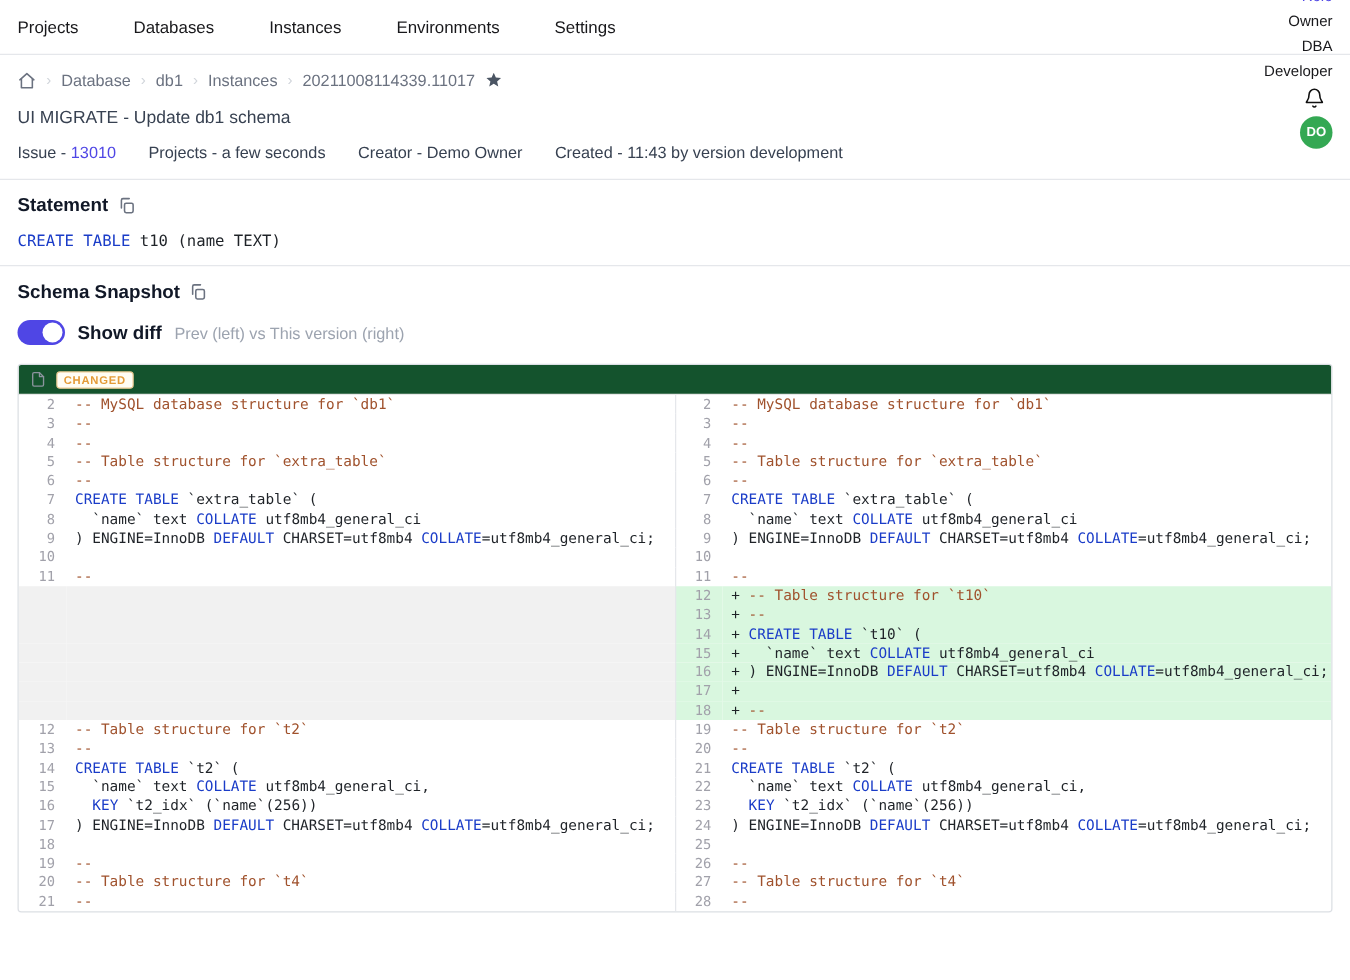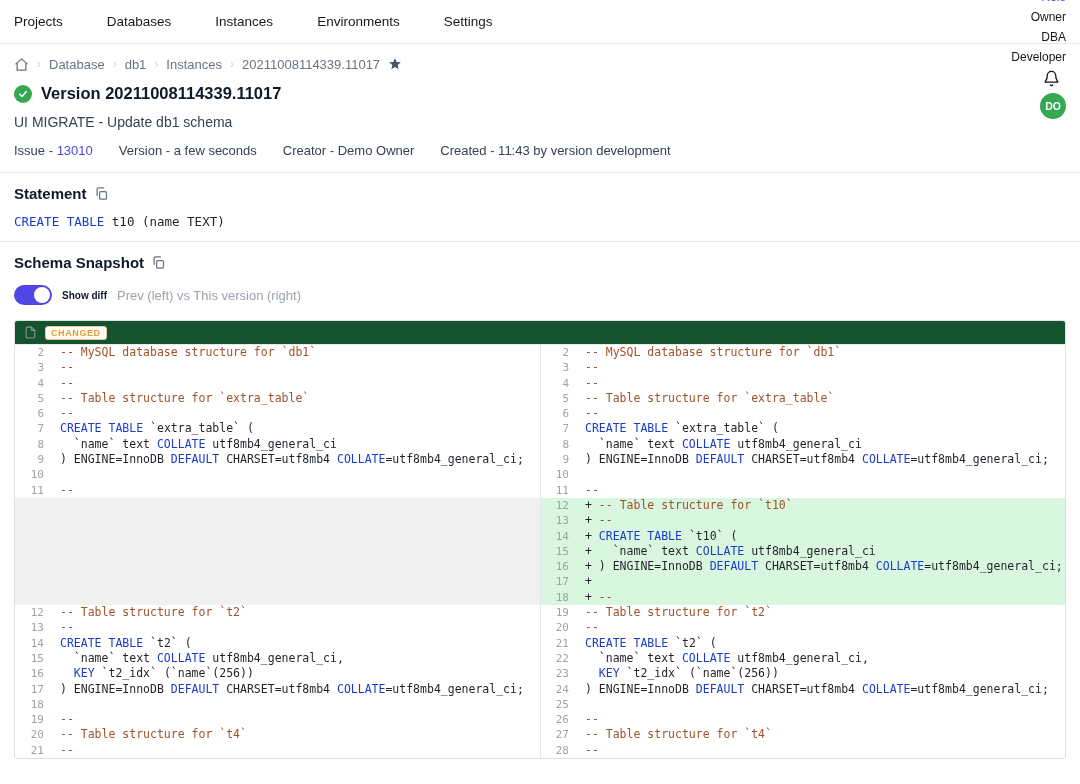--- a/index.html
+++ b/index.html
@@ -55,21 +55,21 @@
   .sec-title{font-size:15px;font-weight:700;color:#111827;}
   .copy-icon{width:15px;height:15px;color:var(--muted);cursor:pointer;}
   .sql-line{margin-top:12px;font-family:"DejaVu Sans Mono",monospace;font-size:12.5px;color:#1f2328;}
   .tok-k{color:var(--kw);}
   .tok-c{color:var(--cm);}
 
   
   .toggle-row{display:flex;align-items:center;gap:10px;margin-top:14px;}
   .toggle{width:38px;height:20px;border-radius:10px;background:var(--accent);position:relative;cursor:pointer;flex:0 0 auto;}
   .toggle::after{content:'';position:absolute;top:2px;right:2px;width:16px;height:16px;border-radius:50%;background:#fff;}
-  .toggle-label{font-size:10px;font-weight:600;color:#111827;text-align:right;}
+  .toggle-label{font-size:15px;font-weight:600;color:#111827;text-align:right;}
   .toggle-hint{font-size:13px;color:#9ca3af;}
 
   
   .diff-panel{margin-top:15px;border:1px solid #dcdfe4;border-radius:3px;overflow:hidden;}
   .diff-toolbar{height:24px;display:flex;align-items:center;gap:8px;padding:0 9px;
     background:#14532d;border-bottom:1px solid #e8e8e8;}
   .file-icon{width:13px;height:13px;color:#8b949e;}
   .changed-badge{font-size:9px;letter-spacing:.6px;color:var(--badge);border:1px solid #edc globe;
     border:1px solid #edcb94;background:#fffdf4;padding:1px 5px;border-radius:3px;font-weight:600;}
   .hunk{height:21px;line-height:21px;background:#fafafa;color:#8b949e;
@@ -129,37 +129,29 @@
     <span class="crumb">Instances</span>
     <span class="sep">›</span>
     <span class="crumb">20211008114339.11017</span>
     <span class="star-icon">
       <svg viewBox="0 0 24 24" fill="currentColor">
           <path d="M12 2l2.9 6.6 7.1.6-5.4 4.7 1.6 7-6.2-3.7-6.2 3.7 1.6-7L2 9.2l7.1-.6z"></path>
         </svg>
     </span>
   </div>
 
-  <div class="ver-row">
-    <span class="check-circle">
-      <svg viewBox="0 0 24 24" fill="none" stroke="currentColor" stroke-width="3.5" stroke-linecap="round" stroke-linejoin="round">
-          <path d="M4 12.5 10 18 20 6"></path>
-        </svg>
-    </span>
-    <span class="ver-title">Version 20211008114339.11017</span>
-  </div>
 
   <div class="subtitle">UI MIGRATE - Update db1 schema</div>
 
   <div class="meta-row">
     <span class="meta-item">
       <span>Issue -</span>
       <span class="issue-link">13010</span>
     </span>
-    <span class="meta-item">Version - a few seconds</span>
+    <span class="meta-item">Projects - a few seconds</span>
     <span class="meta-item">Creator - Demo Owner</span>
     <span class="meta-item">Created - 11:43 by version development</span>
   </div>
 </div>
 
 <hr>
 
 <div class="section">
   <div class="sec-title-row">
     <span class="sec-title">Statement</span>

